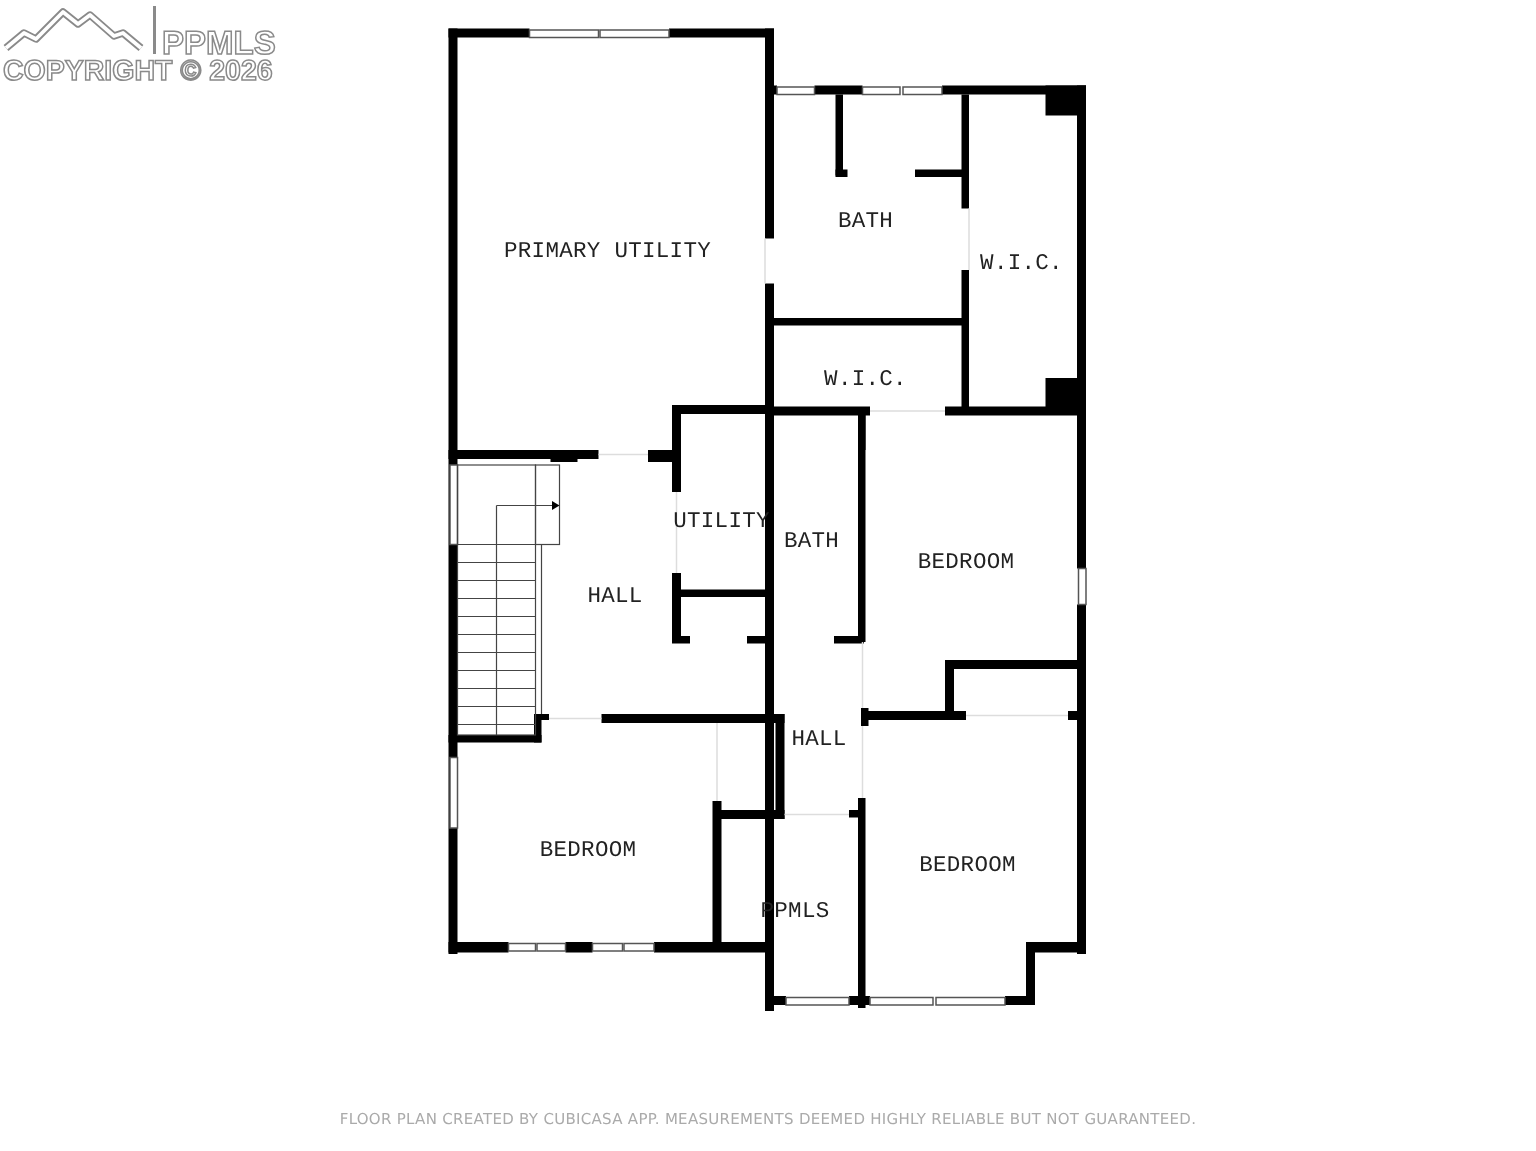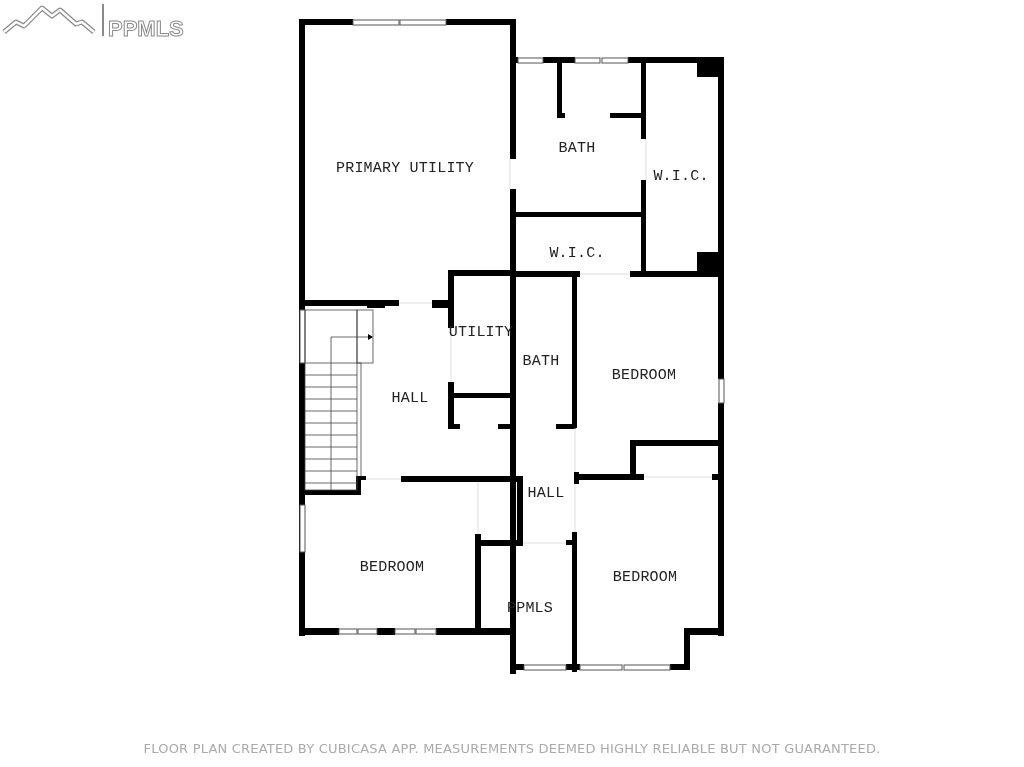--- a/index.html
+++ b/index.html
@@ -3,32 +3,33 @@
 <meta charset="utf-8">
 <style>
   html,body{margin:0;padding:0;background:#fff;}
   body{width:1024px;height:767px;position:relative;overflow:hidden;font-family:"DejaVu Sans","Liberation Sans",sans-serif;}
   #plan{position:absolute;left:0;top:0;}
   .wm{position:absolute;left:2px;top:2px;width:200px;height:56px;}
   .wm-brand{position:absolute;left:106px;top:14px;font-family:"Liberation Sans",sans-serif;font-weight:bold;font-size:22px;color:#fff;-webkit-text-stroke:1px #8a8a8a;letter-spacing:0px;}
   .wm-copy{position:absolute;left:0;top:35px;font-family:"Liberation Sans",sans-serif;font-weight:bold;font-size:19px;color:#fff;-webkit-text-stroke:1px #8a8a8a;white-space:nowrap;}
   .wm-bar{position:absolute;left:100px;top:2px;width:2px;height:32px;background:#8a8a8a;}
   .label{position:absolute;font-size:15px;color:#222;white-space:nowrap;transform:translate(-50%,-50%);letter-spacing:0.2px;font-family:Liberation Mono, monospace;}
-  .footer{position:absolute;left:512px;top:741px;transform:translateX(-50%);font-size:13px;color:#aaa;white-space:nowrap;letter-spacing:0.2px;}
+  .footer{position:absolute;left:512px;top:741px;transform:translateX(-50%);font-size:10px;color:#aaa;white-space:nowrap;letter-spacing:0.2px;}
 </style>
 </head>
 <body>
 
 <div class="wm">
   <svg width="100" height="36" viewBox="0 0 100 36" style="position:absolute;left:0;top:0;">
     <polyline points="2,30 14,20 22,24 40,6 50,14 58,8 74,22 80,20 92,30" fill="none" stroke="#8a8a8a" stroke-width="5" stroke-linejoin="round"></polyline>
     <polyline points="2,30 14,20 22,24 40,6 50,14 58,8 74,22 80,20 92,30" fill="none" stroke="#fff" stroke-width="2.5" stroke-linejoin="round"></polyline>
   </svg>
   <div class="wm-bar"></div>
   <div class="wm-brand">PPMLS</div>
+  <div class="wm-copy">COPYRIGHT © 2026</div>
 </div>
 
 <svg id="plan" width="1024" height="767" viewBox="0 0 1024 767">
   <g fill="#000">
 
     <rect x="299" y="19" width="6" height="617"></rect>
     <rect x="299" y="19" width="54" height="6"></rect>
     <rect x="446" y="19" width="70" height="6"></rect>
     <rect x="510" y="19" width="6" height="140"></rect>
     <rect x="510" y="189" width="6" height="485"></rect>
@@ -145,21 +146,21 @@
     <line x1="575" y1="484" x2="575" y2="532"></line>
     <line x1="523" y1="543" x2="566" y2="543"></line>
     <line x1="644" y1="477" x2="712" y2="477"></line>
   </g>
 </svg>
 
 <div class="label" style="left:405px;top:168px;">PRIMARY UTILITY</div>
 <div class="label" style="left:577px;top:148px;">BATH</div>
 <div class="label" style="left:681px;top:176px;">W.I.C.</div>
 <div class="label" style="left:577px;top:253px;">W.I.C.</div>
-<div class="label" style="left:481px;top:332px;">UTILITY</div>
+<div class="label" style="left:481px;top:348px;">UTILITY</div>
 <div class="label" style="left:541px;top:361px;">BATH</div>
 <div class="label" style="left:410px;top:398px;">HALL</div>
 <div class="label" style="left:644px;top:375px;">BEDROOM</div>
 <div class="label" style="left:546px;top:493px;">HALL</div>
 <div class="label" style="left:392px;top:567px;">BEDROOM</div>
 <div class="label" style="left:530px;top:608px;">PPMLS</div>
 <div class="label" style="left:645px;top:577px;">BEDROOM</div>
 
 <div class="footer">FLOOR PLAN CREATED BY CUBICASA APP. MEASUREMENTS DEEMED HIGHLY RELIABLE BUT NOT GUARANTEED.</div>
 

